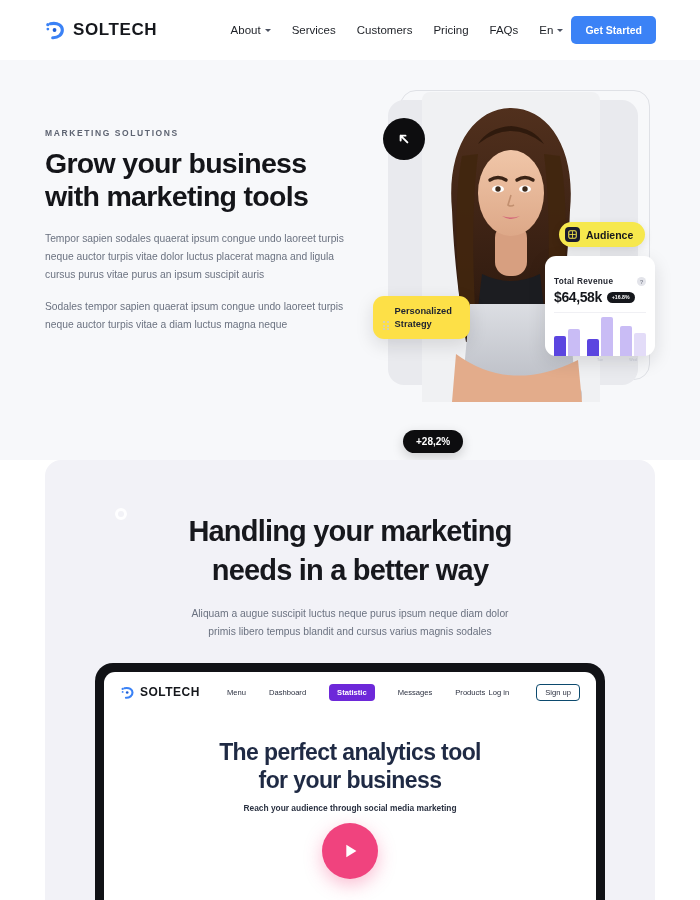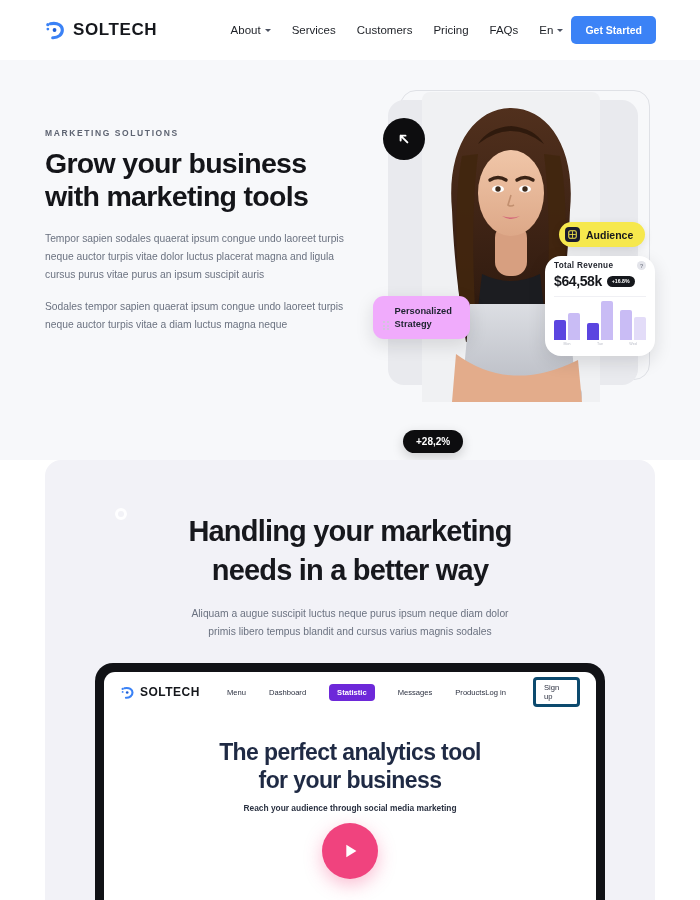--- a/index.html
+++ b/index.html
@@ -90,21 +90,21 @@
     box-shadow: 0 3px 10px rgba(0,0,0,.10);
   }
   .pill-audience .sq {
     width: 15px; height: 15px; border-radius: 4px; background: #1a1b2e;
     display: flex; align-items: center; justify-content: center;
   }
   .pill-audience .lbl { font-size: 10.5px; font-weight: bold; color: #15171c; }
 
   .rev-card {
     position: absolute; left: 175px; top: 166px; width: 110px; height: 100px;
-    background: #fff; border-radius: 16px; padding: 5px 9px 6px;
+    background: #fff; border-radius: 11px; padding: 21px 9px 6px;
     box-shadow: 0 6px 18px rgba(20,22,34,.13);
   }
   .rev-head { display: flex; align-items: center; }
   .rev-title { font-size: 8.2px; font-weight: bold; color: #22252e; letter-spacing: .3px; }
   .rev-help {
     margin-left: auto; width: 9px; height: 9px; border-radius: 50%;
     background: #e3e4ea; color: #8b8f9b; font-size: 6px;
     display: flex; align-items: center; justify-content: center; font-weight: bold;
   }
   .rev-row { display: flex; align-items: center; gap: 5px; margin-top: 3px; }
@@ -117,21 +117,21 @@
     margin-top: 7px; height: 44px; display: flex; align-items: flex-end;
     gap: 7px; border-top: 1px solid #f0f0f4; padding-top: 4px;
   }
   .bar-group { display: flex; align-items: flex-end; gap: 1.5px; flex: 1; height: 100%; }
   .bar { border-radius: 2px 2px 0 0; flex: 1; }
   .bar-labels { display: flex; gap: 7px; margin-top: 2px; }
   .bar-label { flex: 1; text-align: center; font-size: 3.6px; color: #b9bcc6; }
 
   .ps-card {
     position: absolute; left: 3px; top: 206px; width: 97px;
-    background: #f0abfc; border-radius: 11px; padding: 9px 10px;
+    background: #fde047; border-radius: 11px; padding: 9px 10px;
     box-shadow: 0 6px 18px rgba(20,22,34,.13);
     display: flex; gap: 6px; align-items: flex-end;
   }
   .grip { display: grid; grid-template-columns: 2px 2px; gap: 1.6px; margin-top: 2px; }
   .grip i { width: 2px; height: 2px; background: #c9ccd4; border-radius: 50%; display: block; }
   .ps-text { font-size: 9.3px; font-weight: bold; color: #1e2330; line-height: 1.35; }
 
   .chip-74 {
     position: absolute; left: 33px; top: 340px; background: #0d0d0f;
     color: #fff; font-size: 10px; font-weight: bold; border-radius: 16px;
@@ -170,21 +170,21 @@
   .t-brand { display: flex; align-items: center; gap: 5px; }
   .t-brand-mark { width: 15px; height: 15px; flex: 0 0 15px; }
   .t-brand-name { font-size: 12px; font-weight: bold; letter-spacing: .5px; color: #15171c; }
   .t-links { display: flex; align-items: center; gap: 23px; margin-left: 27px; }
   .t-link { font-size: 7.6px; color: #2b3040; white-space: nowrap; cursor: pointer; }
   .t-link.active {
     background: #6d28d9; color: #fff; border-radius: 4px; padding: 4px 8px; font-weight: bold;
   }
   .t-right { display: flex; align-items: center; gap: 27px; margin-left: auto; }
   .t-signup {
-    border: 3px solid #0c4a6e; border-radius: 4px; padding: 3px 8px;
+    border: 1px solid #0c4a6e; border-radius: 4px; padding: 3px 8px;
     font-size: 7.6px; color: #2b3040; cursor: pointer;
   }
   .t-hero { text-align: center; margin-top: 26px; }
   .t-h1 {
     font-size: 23px; font-weight: bold; color: #1f2a44;
     line-height: 1.22; letter-spacing: -0.6px;
   }
   .t-sub { margin-top: 9px; font-size: 8.4px; font-weight: bold; color: #2b3242; }
   .play {
     position: absolute; left: 50%; top: 151px; transform: translateX(-50%);

